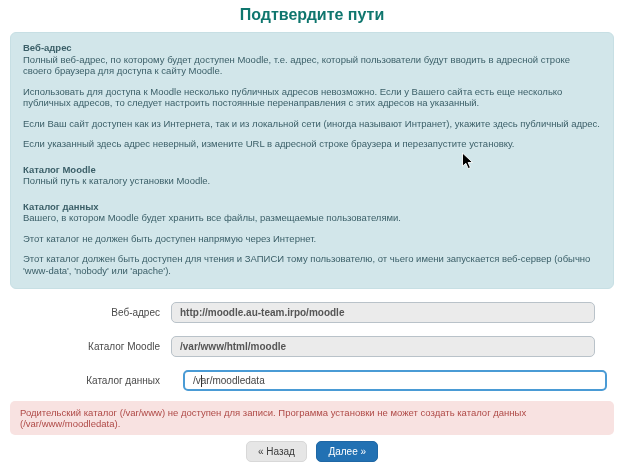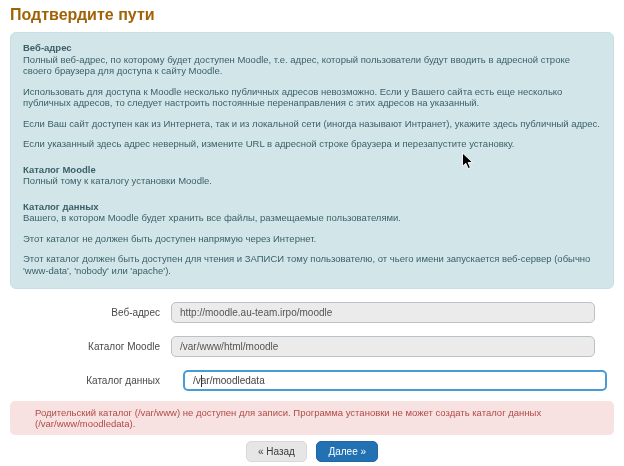--- a/index.html
+++ b/index.html
@@ -4,22 +4,22 @@
 <style>
   * { box-sizing: border-box; margin: 0; padding: 0; }
   html, body { background: #ffffff; }
   body {
     width: 624px; height: 466px;
     font-family: "Liberation Sans", sans-serif;
     position: relative; overflow: hidden;
   }
   .page { padding: 4px 10px 0; }
   .page-title {
-    font-size: 16px; font-weight: bold;
-    color: #a16207; margin: 2px 0 8px;
+    text-align: center; font-size: 16px; font-weight: bold;
+    color: #0f766e; margin: 2px 0 8px;
   }
   .info-box {
     background: #d2e6ea; border: 1px solid #c7dfe4; border-radius: 6px;
     padding: 9px 12px 12px; color: #3b5f68;
     font-size: 9.5px; line-height: 11.5px;
   }
   .info-box p { margin-top: 9px; }
   .info-box .sec-heading { font-weight: bold; margin-top: 14px; }
   .info-box p:first-child { margin-top: 0; }
   .info-box .sec-heading + p { margin-top: 0; }
@@ -28,26 +28,26 @@
   .form-row label {
     width: 150px; text-align: right; margin-right: 11px;
     font-size: 10px; color: #4a4a4a;
   }
   .input-wrap { position: relative; display: inline-block; }
   .form-row input {
     width: 424px; height: 21px; font-size: 10px; color: #555;
     padding: 0 8px; border-radius: 5px; border: 1px solid #b9c2c9;
     font-family: "Liberation Sans", sans-serif;
   }
-  input.readonly { background: #ebebeb; }
+  input.readonly { background: #ebebeb; font-weight: bold; }
   input.focused { background: #fff; border: 2px solid #4a9bd5; outline: none; color: #444; margin-left: 12px; }
   .caret { position: absolute; left: 30px; top: 5px; width: 1px; height: 12px; background: #333; }
   .error-box {
     margin-top: 10px; background: #f8e2e1; border-radius: 5px;
-    color: #af4a47; font-size: 9.5px; line-height: 11px; padding: 6px 25px;
+    color: #af4a47; font-size: 9.5px; line-height: 11px; padding: 6px 10px;
   }
   .buttons { margin-top: 6px; text-align: center; }
   .buttons button {
     font-family: "Liberation Sans", sans-serif; font-size: 10px;
     border-radius: 5px; padding: 4px 11px; cursor: pointer; line-height: 11px;
   }
   .btn-back { background: #e6e6e6; border: 1px solid #d8d8d8; color: #3c3c3c; margin-right: 5px; }
   .btn-next { background: #2271b3; border: 1px solid #1f67a5; color: #ffffff; }
   .cursor { position: absolute; left: 461px; top: 152px; pointer-events: none; }
 </style>
@@ -59,21 +59,21 @@
   <h1 class="page-title">Подтвердите пути</h1>
 
   <div class="info-box">
     <p class="sec-heading">Веб-адрес</p>
     <p>Полный веб-адрес, по которому будет доступен Moodle, т.е. адрес, который пользователи будут вводить в адресной строке своего браузера для доступа к сайту Moodle.</p>
     <p>Использовать для доступа к Moodle несколько публичных адресов невозможно. Если у Вашего сайта есть еще несколько публичных адресов, то следует настроить постоянные перенаправления с этих адресов на указанный.</p>
     <p>Если Ваш сайт доступен как из Интернета, так и из локальной сети (иногда называют Интранет), укажите здесь публичный адрес.</p>
     <p>Если указанный здесь адрес неверный, измените URL в адресной строке браузера и перезапустите установку.</p>
 
     <p class="sec-heading">Каталог Moodle</p>
-    <p>Полный тому к каталогу установки Moodle.</p>
+    <p>Полный путь к каталогу установки Moodle.</p>
 
     <p class="sec-heading">Каталог данных</p>
     <p>Вашего, в котором Moodle будет хранить все файлы, размещаемые пользователями.</p>
     <p>Этот каталог не должен быть доступен напрямую через Интернет.</p>
     <p>Этот каталог должен быть доступен для чтения и ЗАПИСИ тому пользователю, от чьего имени запускается веб-сервер (обычно 'www-data', 'nobody' или 'apache').</p>
   </div>
 
   <div class="form-area">
 
     <div class="form-row">

